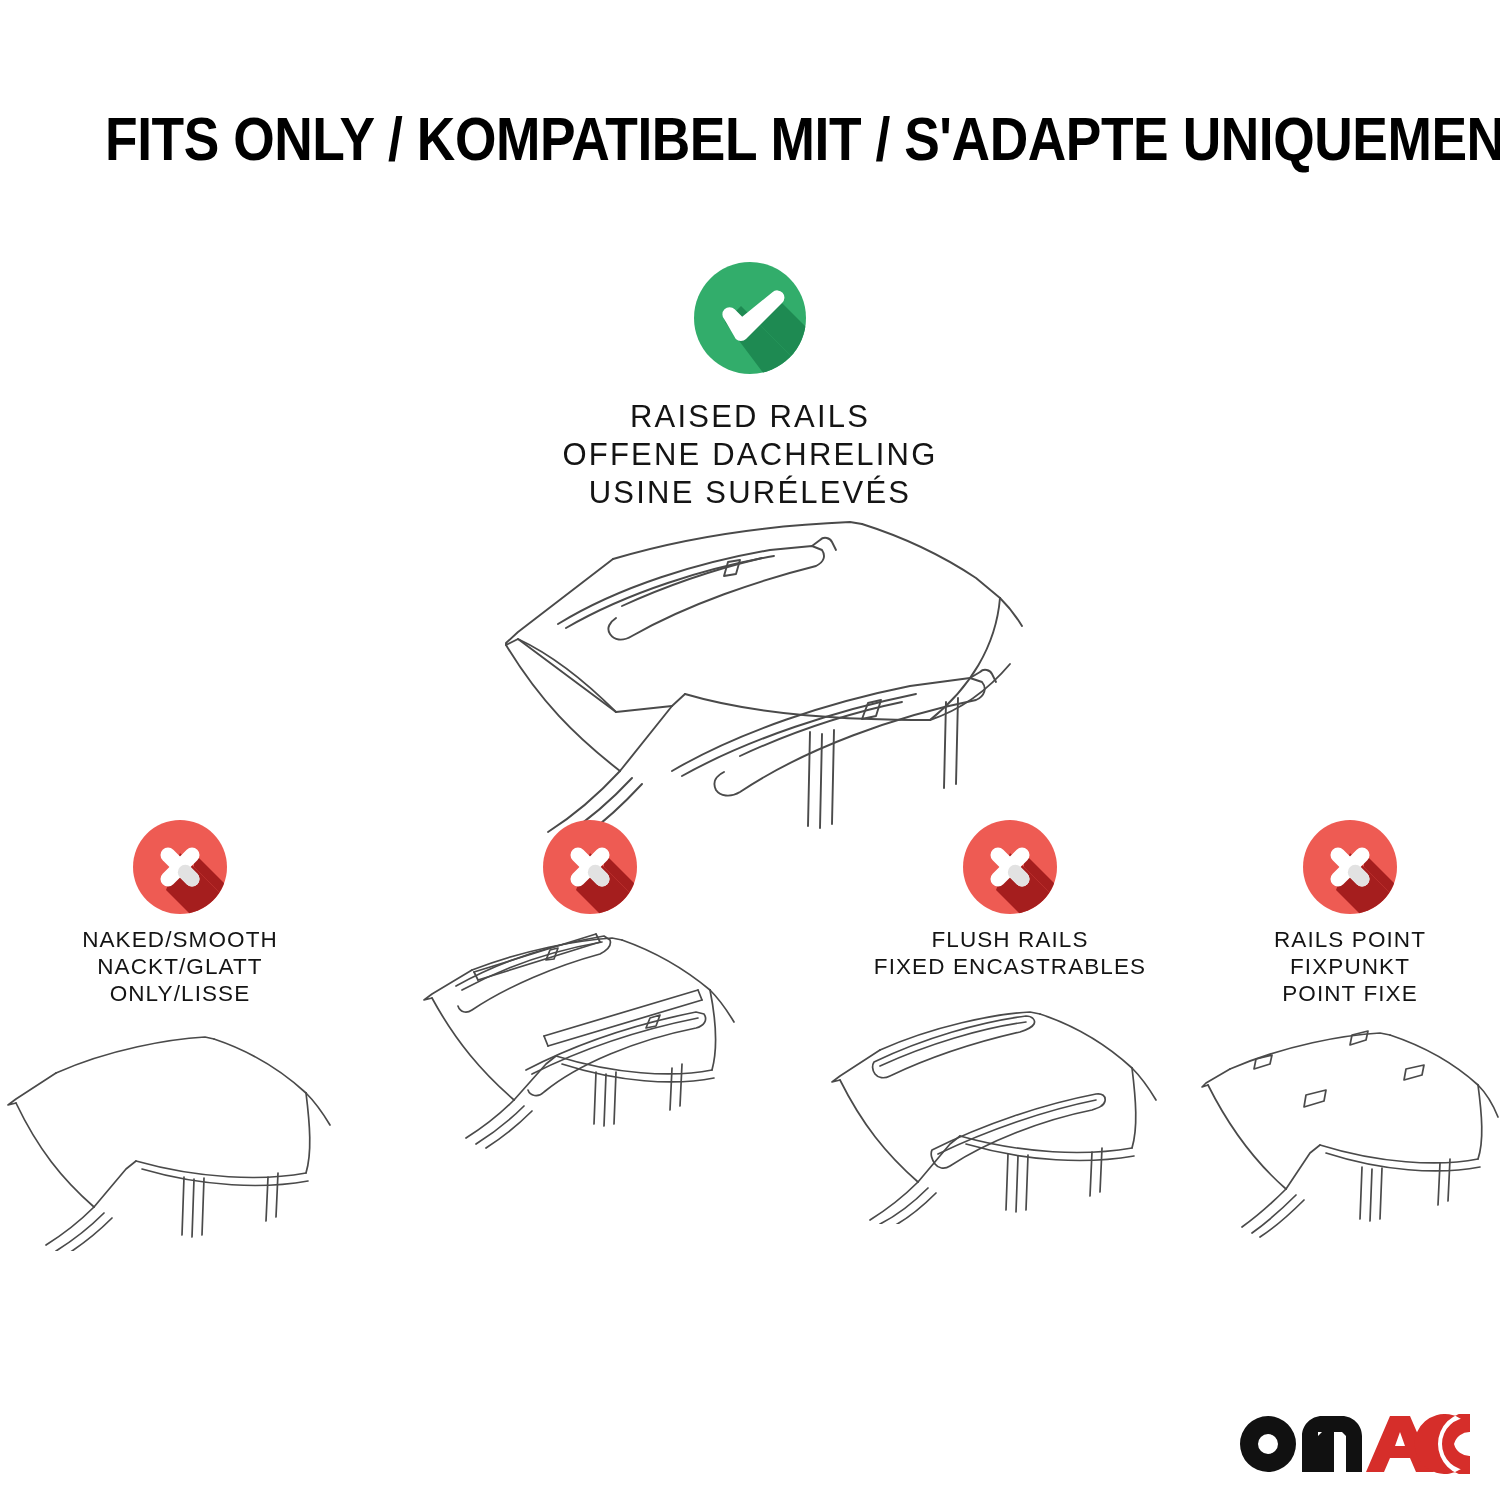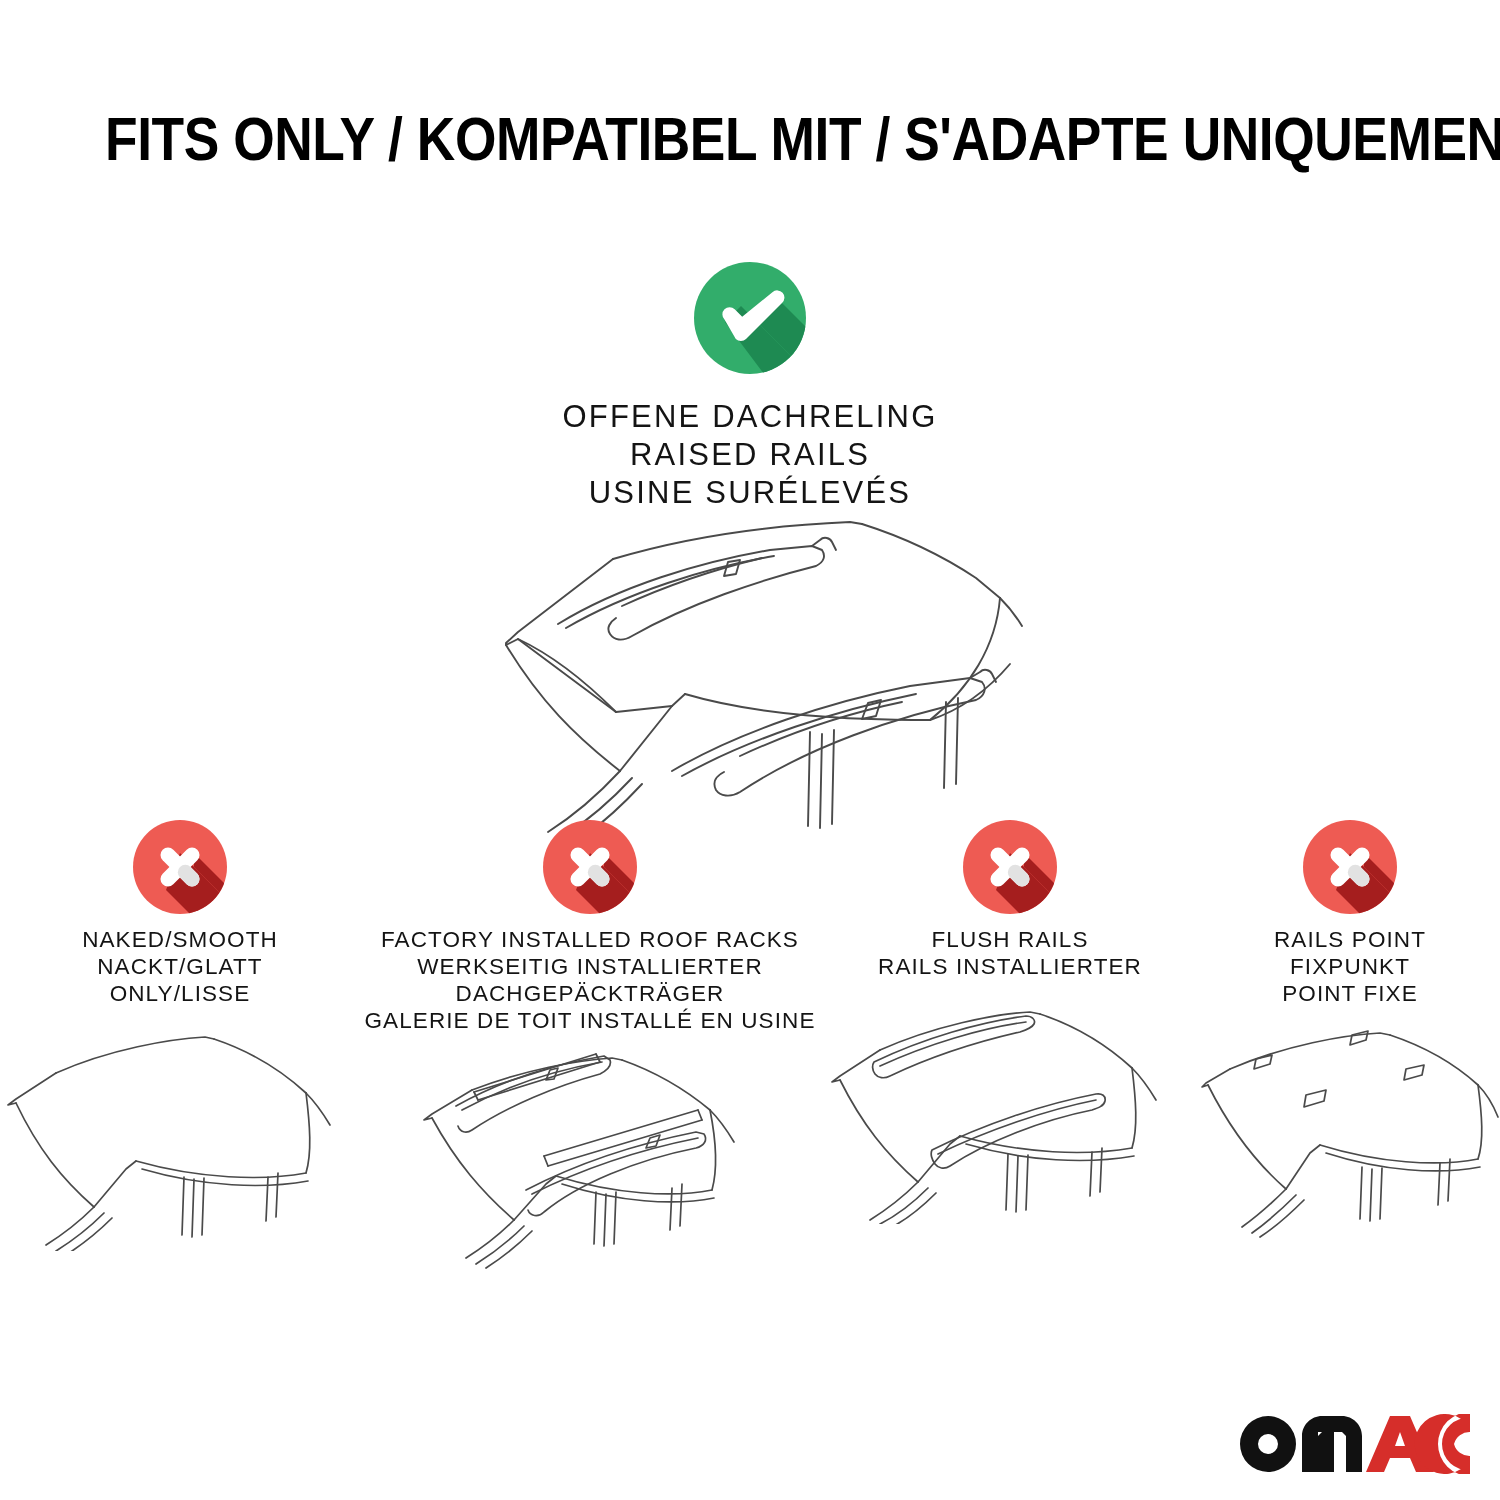--- a/index.html
+++ b/index.html
@@ -139,22 +139,22 @@
     <svg class="shadow" viewBox="0 0 112 112" width="112" height="112" aria-hidden="true">
 
       <path d="M31,60 L47,44 L54,51 L112,109 L112,112 L70,112 Z" fill="#1E8A52"></path>
       <path d="M47,76 L85,38 L92,45 L112,65 L112,109 L54,51 Z" fill="#1E8A52"></path>
 
       <path d="M30.5,57.5 a7.2,7.2 0 0 1 10.2,-10.2 L48.2,54.8 L78.4,30.2 a7.2,7.2 0 0 1 9.6,10.8 L52.0,76.9 a7.2,7.2 0 0 1 -10.2,0 Z" fill="#FFFFFF"></path>
     </svg>
   </div>
 
   <div id="main-labels">
+    <div>RAISED RAILS</div>
     <div>OFFENE DACHRELING</div>
-    <div>RAISED RAILS</div>
     <div>USINE SURÉLEVÉS</div>
   </div>
 </div>
 
 <div id="main-roof">
   <svg viewBox="0 0 680 330" width="680" height="330" aria-hidden="true">
     <g fill="none" stroke="#4A4A4A" stroke-width="1.9" stroke-linecap="round" stroke-linejoin="round">
 
       <path d="M203,53 L108,126 L96,137 L96,139 L108,133 L206,206"></path>
       <path d="M96,139 C130,195 165,230 210,265"></path>
@@ -243,26 +243,20 @@
       <svg class="shadow" viewBox="0 0 94 94" width="94" height="94" aria-hidden="true">
         <path d="M47,33 L61,47 L94,80 L94,94 L57,94 L33,70 Z" fill="#A51E1E"></path>
         <path d="M61,33 L94,66 L94,80 L61,47 Z" fill="#A51E1E"></path>
         <g fill="#FFFFFF">
           <rect x="22.5" y="39.5" width="49" height="15" rx="7.5" transform="rotate(45 47 47)"></rect>
           <rect x="22.5" y="39.5" width="49" height="15" rx="7.5" transform="rotate(-45 47 47)"></rect>
         </g>
         <rect x="47" y="39.5" width="24.5" height="15" rx="7.5" transform="rotate(45 47 47)" fill="#E2E2E2"></rect>
       </svg>
     </div>
-    <div class="neg-labels">
-      <div>FACTORY INSTALLED ROOF RACKS</div>
-      <div>WERKSEITIG INSTALLIERTER</div>
-      <div>DACHGEPÄCKTRÄGER</div>
-      <div>GALERIE DE TOIT INSTALLÉ EN USINE</div>
-    </div>
     <div class="roof-small">
       <svg viewBox="0 0 460 230" width="460" height="230" aria-hidden="true">
         <g fill="none" stroke="#4A4A4A" stroke-width="1.7" stroke-linecap="round" stroke-linejoin="round">
 
           <path d="M112,42 C164,22 218,12 252,10 L262,12"></path>
           <path d="M262,12 C296,24 326,42 350,62"></path>
           <path d="M112,42 L72,66 L64,72 L72,70"></path>
           <path d="M72,70 C96,114 122,144 154,172"></path>
           <path d="M154,172 L186,136 L196,128"></path>
           <path d="M196,128 C254,146 312,150 352,142"></path>
@@ -309,21 +303,21 @@
         <path d="M61,33 L94,66 L94,80 L61,47 Z" fill="#A51E1E"></path>
         <g fill="#FFFFFF">
           <rect x="22.5" y="39.5" width="49" height="15" rx="7.5" transform="rotate(45 47 47)"></rect>
           <rect x="22.5" y="39.5" width="49" height="15" rx="7.5" transform="rotate(-45 47 47)"></rect>
         </g>
         <rect x="47" y="39.5" width="24.5" height="15" rx="7.5" transform="rotate(45 47 47)" fill="#E2E2E2"></rect>
       </svg>
     </div>
     <div class="neg-labels">
       <div>FLUSH RAILS</div>
-      <div>RAILS INSTALLIERTER</div>
+      <div>FIXED ENCASTRABLES</div>
     </div>
     <div class="roof-small">
       <svg viewBox="0 0 380 230" width="380" height="230" aria-hidden="true">
         <g fill="none" stroke="#4A4A4A" stroke-width="1.7" stroke-linecap="round" stroke-linejoin="round">
           <path d="M60,56 C114,32 174,20 210,18 L220,20"></path>
           <path d="M220,20 C256,32 288,52 312,74"></path>
           <path d="M60,56 L20,82 L12,88 L20,86"></path>
           <path d="M20,86 C42,130 66,160 98,188"></path>
           <path d="M98,188 L130,150 L140,142"></path>
           <path d="M140,142 C204,160 266,162 312,154"></path>

